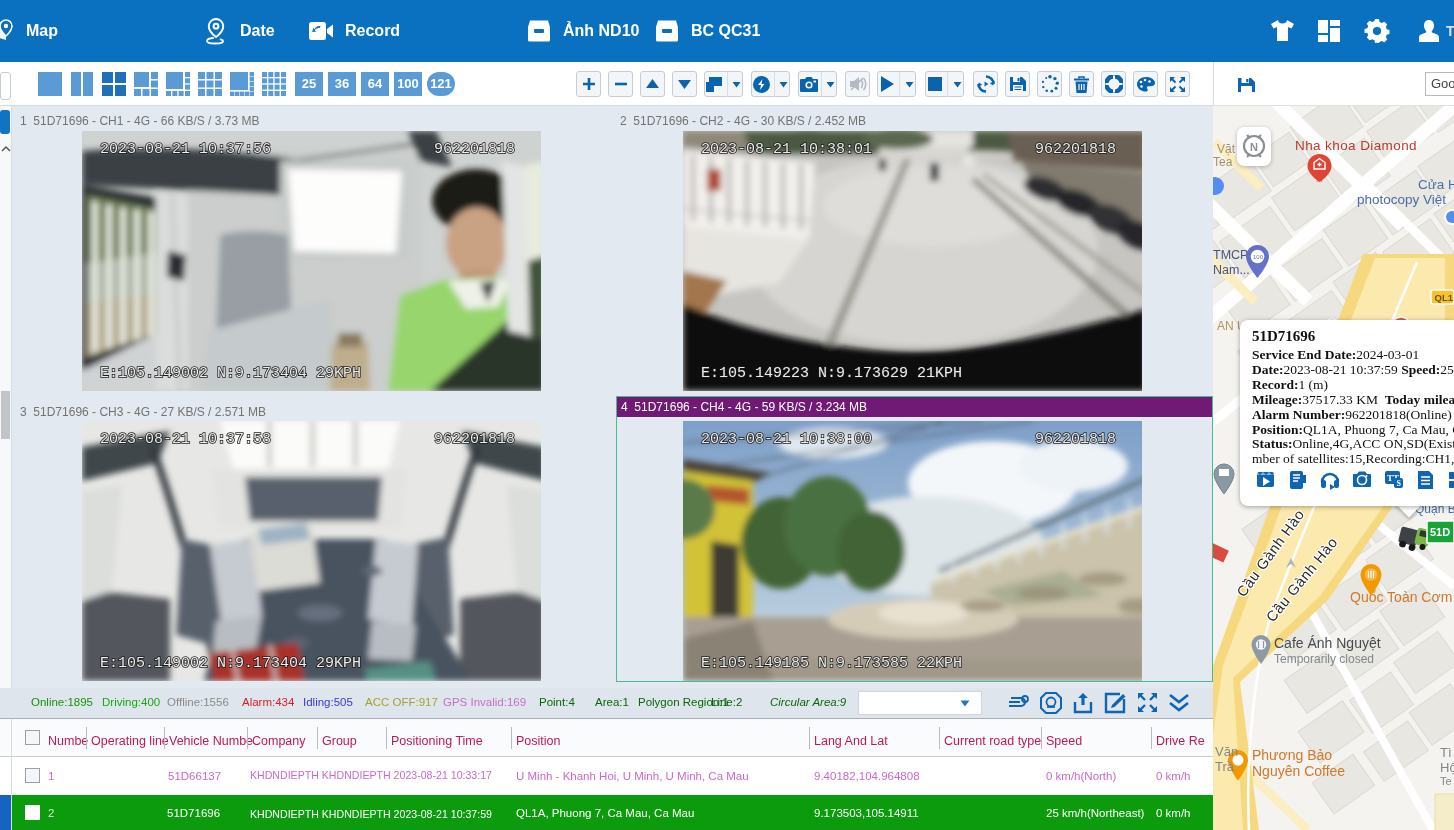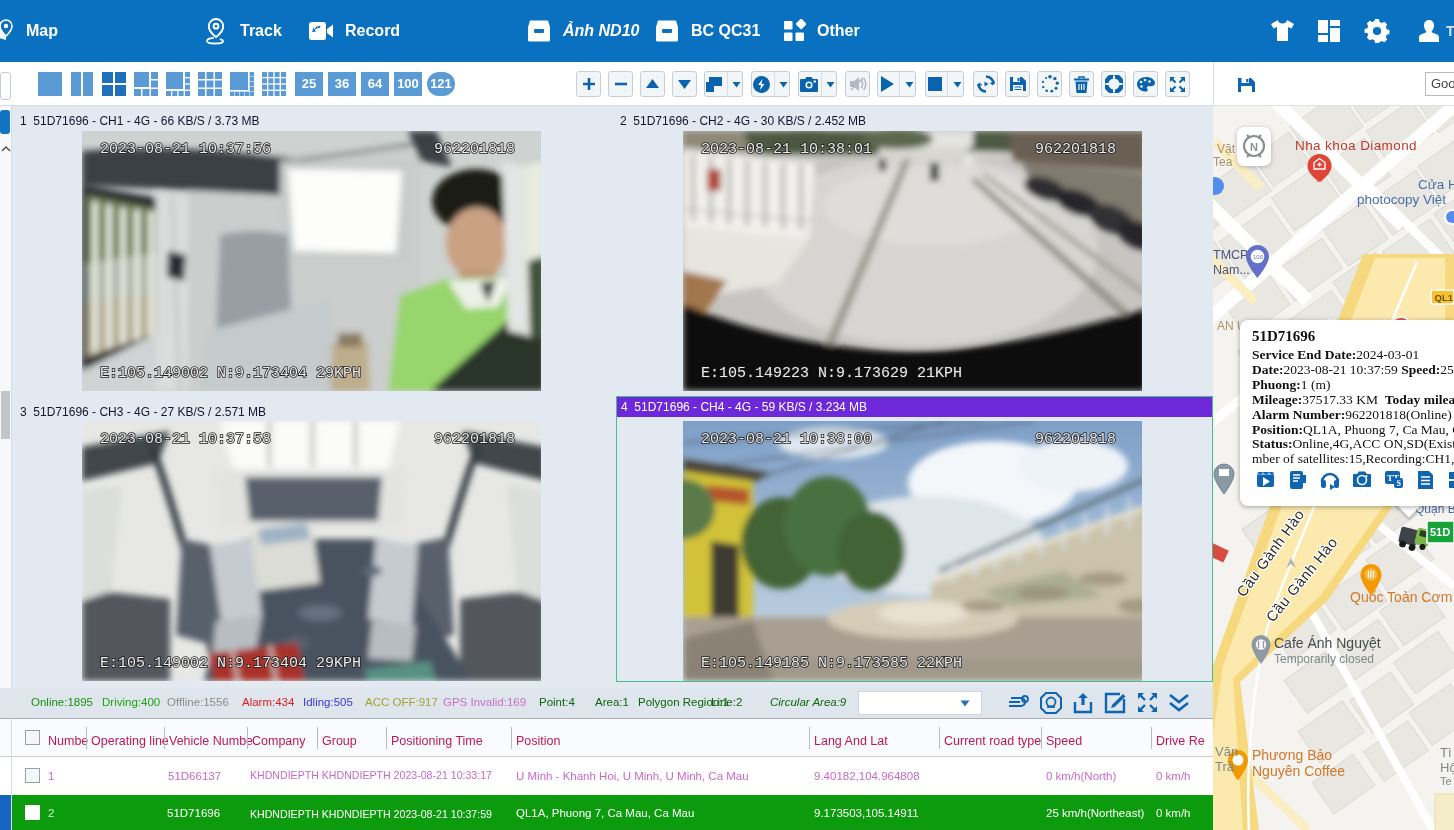--- a/index.html
+++ b/index.html
@@ -12,22 +12,22 @@
   .tab.active { background:#f1f5f9; color:#1a6fb5; }
   
   #toolbar { position:absolute; left:0; top:62px; width:1213px; height:44px; background:#fff; border-bottom:1px solid #d7dce2; }
   .gicon { position:absolute; top:10px; width:24px; height:24px; }
   .ntile { position:absolute; top:10px; width:28px; height:24px; background:#5b9bd5; color:#fff; font-weight:bold; font-size:13px; text-align:center; line-height:24px; }
   .tbtn { position:absolute; top:9px; height:26px; border:1px solid #c6cdd6; background:#f3f6f9; border-radius:3px; display:flex; align-items:center; justify-content:center; }
   
   #lstrip { position:absolute; left:0; top:106px; width:12px; height:582px; background:#f6f8fa; border-right:1px solid #d7dce2; }
   
   #grid { position:absolute; left:12px; top:106px; width:1201px; height:582px; background:#e3e9f0; }
-  .vhead { position:absolute; height:20px; font-size:12px; color:#0f172a; line-height:20px; }
-  .vhead.sel { background:#6d28d9; color:#fff; }
+  .vhead { position:absolute; height:20px; font-size:12px; color:#737373; line-height:20px; }
+  .vhead.sel { background:#701a75; color:#fff; }
   .vid { position:absolute; width:459px; height:260px; overflow:hidden;text-decoration:underline; }
   .svovl { fill:#ececec; font-family:"Liberation Mono", monospace; font-size:15px; paint-order:stroke; stroke:#1a1a1a; stroke-width:1.6px; }
   
   #status { position:absolute; left:0; top:688px; width:1213px; height:30px; background:#dfe5ed; font-size:11.5px; }
   #status span { position:absolute; top:8px; white-space:pre; }
   
   #tbl { position:absolute; left:0; top:718px; width:1213px; height:112px; background:#fff; border-top:1px solid #aab0b6; }
   .th { position:absolute; top:0; height:38px; line-height:44px; font-size:12.5px; color:#be185d; }
   .cbx { position:absolute; width:15px; height:15px; border:1px solid #9aa0a6; background:#f5f6f7; }
   .trow { position:absolute; left:0; width:1213px; height:38px; font-size:11.5px; }
@@ -48,55 +48,46 @@
         <circle cx="17" cy="8" r="2.2" fill="#fff"></circle>
       </svg>
     <span>Map</span>
   </div>
   <div class="tab" style="left:204px;width:90px;">
     <svg width="25" height="27" viewBox="0 0 25 27">
         <path d="M12 1a7.2 7.2 0 0 0-7.2 7.2C4.8 13.5 12 19 12 19s7.2-5.5 7.2-10.8A7.2 7.2 0 0 0 12 1z" fill="none" stroke="#fff" stroke-width="2"></path>
         <circle cx="12" cy="8.2" r="2.4" fill="none" stroke="#fff" stroke-width="2"></circle>
         <path d="M9 20c-4 .5-6 1.6-6 2.9 0 1.6 3.4 2.6 8.5 2.6 3.6 0 7.5-.7 7.5-2.3 0-1-1.2-1.6-2.5-1.9" fill="none" stroke="#fff" stroke-width="1.8" stroke-linecap="round"></path>
       </svg>
-    <span>Track</span>
+    <span>Date</span>
   </div>
   <div class="tab" style="left:308px;width:110px;">
     <svg width="26" height="22" viewBox="0 0 26 22">
         <rect x="1" y="2" width="17" height="18" rx="2.5" fill="#fff"></rect>
         <path d="M25 4.5v13L19 13V9z" fill="#fff"></path>
         <path d="M12.6 6.2c-2.8-.6-5.4.8-6.1 3.2l-1-1.8-1.4 4.3 4.4-.3-1.6-1.2c.6-1.7 2.5-2.7 4.5-2.2z" fill="#0e70ba"></path>
         <path d="M6 13h7v2H6z" fill="#0e70ba" opacity="0"></path>
       </svg>
     <span>Record</span>
   </div>
-  <div class="tab" style="left:526px;width:126px;font-style:italic;">
+  <div class="tab" style="left:526px;width:126px;">
     <svg width="26" height="24" viewBox="0 0 26 24">
         <path d="M2 8h22v13a1.5 1.5 0 0 1-1.5 1.5h-19A1.5 1.5 0 0 1 2 21z" fill="#fff"></path>
         <path d="M4 1.5h18L24 8H2z" fill="#fff"></path>
         <rect x="8" y="10" width="10" height="4" rx="1" fill="#0e70ba"></rect>
       </svg>
     <span>Ảnh ND10</span>
   </div>
   <div class="tab" style="left:654px;width:116px;">
     <svg width="26" height="24" viewBox="0 0 26 24">
         <path d="M2 8h22v13a1.5 1.5 0 0 1-1.5 1.5h-19A1.5 1.5 0 0 1 2 21z" fill="#fff"></path>
         <path d="M4 1.5h18L24 8H2z" fill="#fff"></path>
         <rect x="8" y="10" width="10" height="4" rx="1" fill="#0e70ba"></rect>
       </svg>
     <span>BC QC31</span>
-  </div>
-  <div class="tab" style="left:782px;width:90px;">
-    <svg width="24" height="24" viewBox="0 0 24 24">
-        <rect x="2" y="2" width="8.5" height="8.5" rx="1" fill="#fff"></rect>
-        <rect x="15.2" y="1" width="8" height="8" rx="1" fill="#fff" transform="rotate(45 19.2 5)"></rect>
-        <rect x="2" y="13.5" width="8.5" height="8.5" rx="1" fill="#fff"></rect>
-        <rect x="13.5" y="13.5" width="8.5" height="8.5" rx="1" fill="#fff"></rect>
-      </svg>
-    <span>Other</span>
   </div>
 
   <svg class="abs" style="left:1270px;top:19px;" width="25" height="24" viewBox="0 0 25 24">
       <path d="M8 1L1 5l2.5 4.5L7 8v14h11V8l3.5 1.5L24 5l-7-4c0 2-1.6 3.4-4.5 3.4S8 3 8 1z" fill="#fff"></path>
     </svg>
   <svg class="abs" style="left:1317px;top:19px;" width="24" height="24" viewBox="0 0 24 24">
       <rect x="1" y="1" width="10" height="13" fill="#fff"></rect>
       <rect x="13" y="1" width="10" height="6" fill="#fff"></rect>
       <rect x="13" y="9" width="10" height="14" fill="#fff"></rect>
       <rect x="1" y="16" width="10" height="7" fill="#fff"></rect>
@@ -840,21 +831,21 @@
     <text x="37" y="44.5" font-size="11" fill="#8a8f94" font-weight="bold">N</text>
   </g>
 </svg>
 </div>
 <div class="abs" style="left:1396px;top:486px;width:26px;height:26px;background:#fff;transform:rotate(45deg);box-shadow:2px 2px 3px rgba(0,0,0,0.2);"></div>
 <div id="iwin">
   <div class="abs" style="left:12px;top:8px;font-size:15px;font-weight:bold;color:#111;">51D71696</div>
   <div class="abs" style="left:12px;top:28px;font-size:13.5px;color:#111;line-height:14.9px;width:300px;">
     <b>Service End Date:</b>2024-03-01<br>
     <b>Date:</b>2023-08-21 10:37:59&nbsp;<b>Speed:</b>25 k<br>
-    <b>Phuong:</b>1 (m)<br>
+    <b>Record:</b>1 (m)<br>
     <b>Mileage:</b>37517.33 KM&nbsp;&nbsp;<b>Today mileage:</b><br>
     <b>Alarm Number:</b>962201818(Online)&nbsp;<br>
     <b>Position:</b>QL1A, Phuong 7, Ca Mau, Ca M<br>
     <b>Status:</b>Online,4G,ACC ON,SD(Exist),Ne<br>
     mber of satellites:15,Recording:CH1,CH2
   </div>
   <svg class="abs" style="left:17px;top:150px;" width="200" height="20" viewBox="0 0 200 20">
     <g fill="#1065b3">
       <g>
           <rect x="0" y="2" width="17" height="15" rx="2"></rect>

